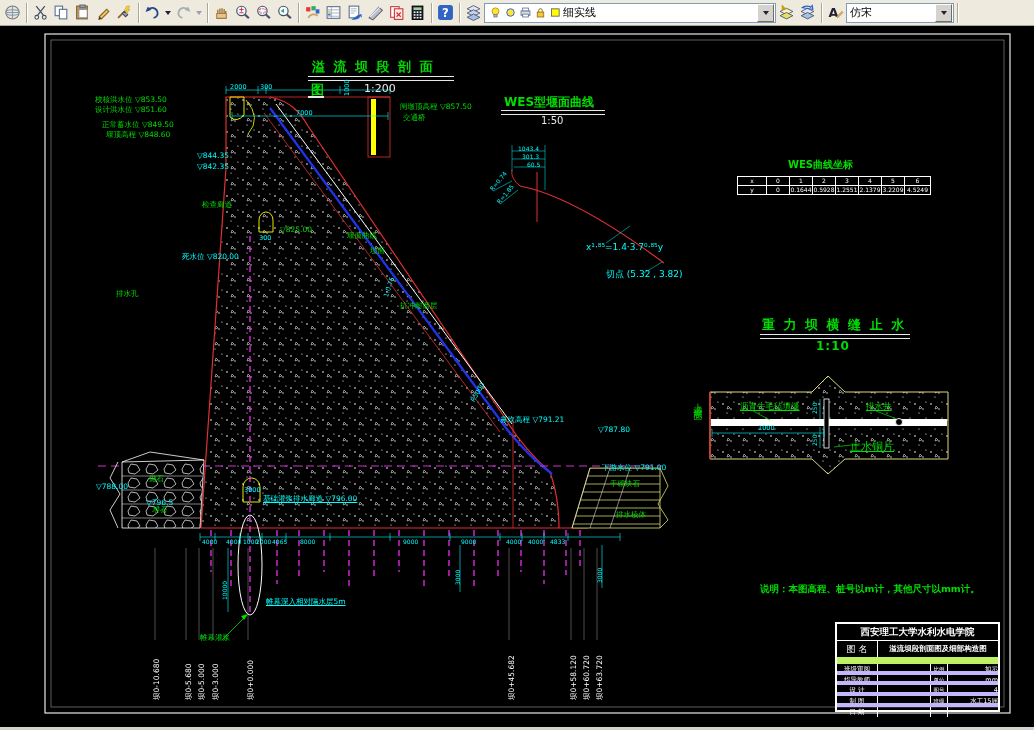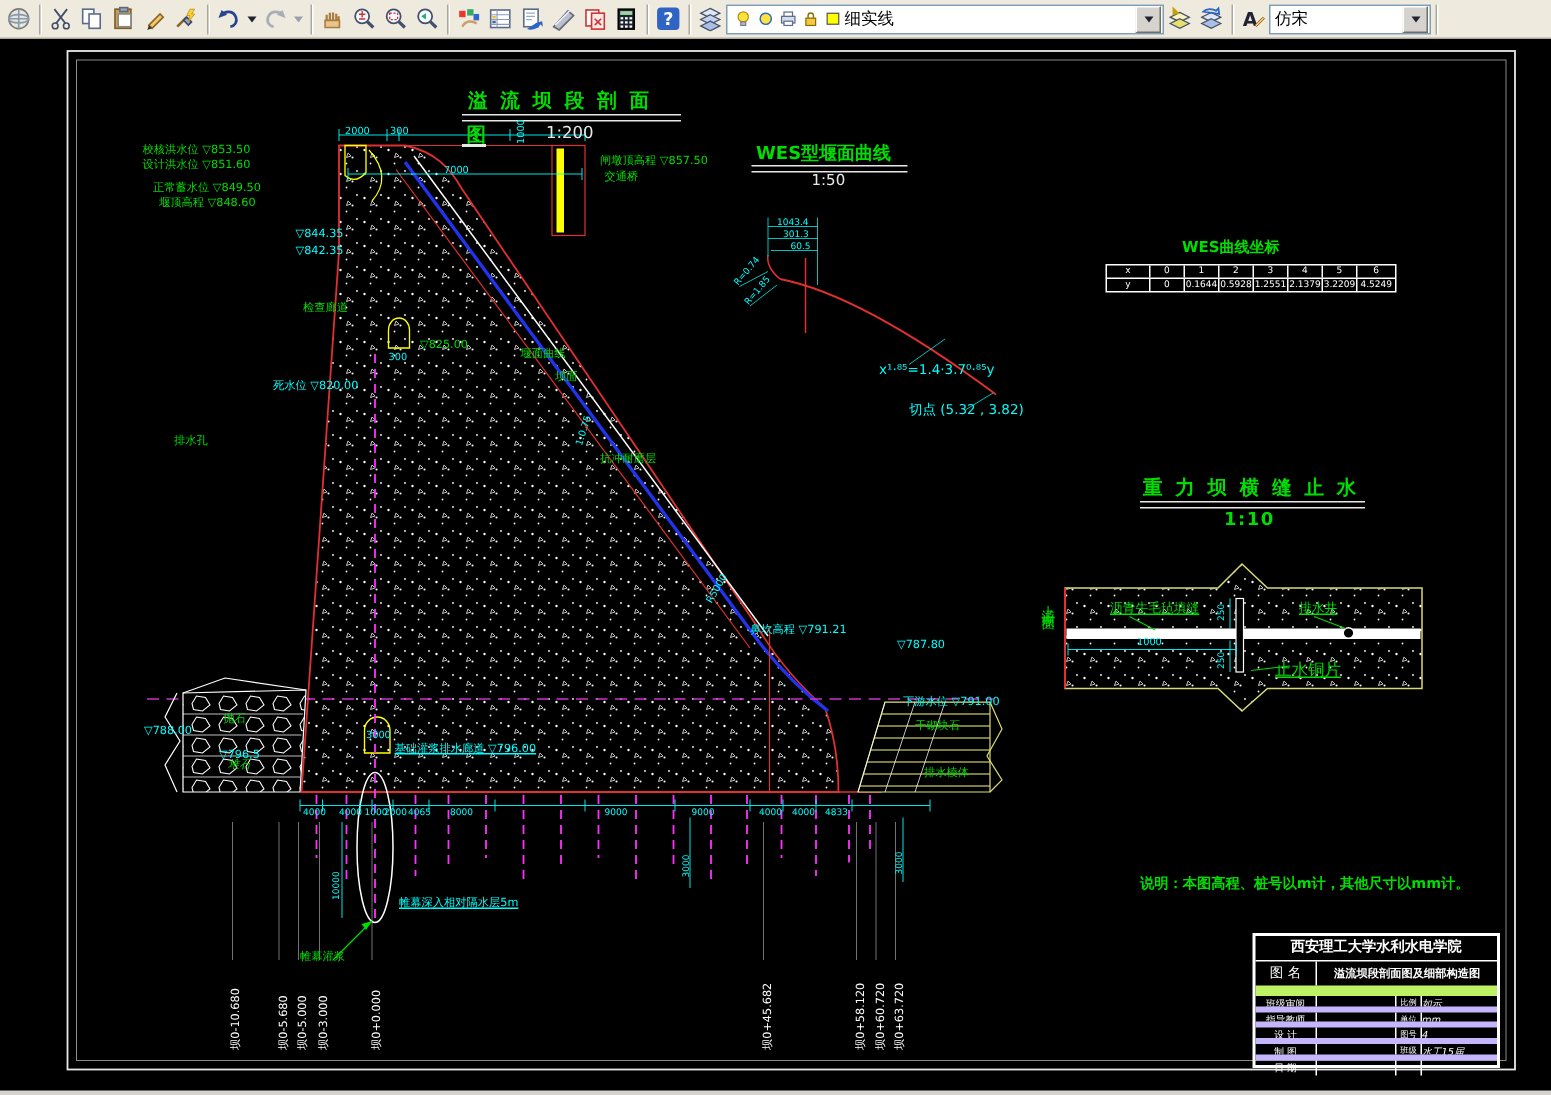--- a/index.html
+++ b/index.html
@@ -49,21 +49,21 @@
   .tb-school{height:16px;line-height:16px;text-align:center;font-size:9.5px;font-weight:bold;
              border-bottom:1px solid #fff;}
   .tb-name{height:16px;display:flex;border-bottom:7px solid #bef264;justify-content:space-between;}
   .tb-name .c1{width:40px;border-right:1px solid #fff;font-size:9px;line-height:16px;text-align:center;}
   .tb-name .c2{flex:1;font-size:7.5px;font-weight:bold;line-height:16px;text-align:center;white-space:nowrap;}
   .tb-row{display:flex;height:10.7px;border-bottom:4px solid #c4b5fd;box-sizing:border-box;}
   .tb-row:last-child{border-bottom:none;}
   .tb-row .a{width:40px;border-right:1px solid #fff;font-size:6.5px;line-height:10px;text-align:center;overflow:hidden;}
   .tb-row .b{width:52px;border-right:1px solid #fff;}
   .tb-row .c{width:16px;border-right:1px solid #fff;font-size:5.5px;line-height:10px;text-align:center;overflow:hidden;}
-  .tb-row .d{flex:1;font-size:6.5px;line-height:10px;text-align:left;overflow:hidden;font-style:italic;}
+  .tb-row .d{flex:1;font-size:6.5px;line-height:10px;text-align:right;overflow:hidden;}
   .note{position:absolute;color:#00dd00;font-size:9.5px;font-weight:bold;white-space:nowrap;z-index:2;}
   .bottom-strip{position:absolute;left:0;bottom:0;width:1034px;height:3px;background:#d6d3ce;z-index:5;}
 </style>
 </head>
 <body>
 
 <div class="screen">
 
   <div class="toolbar">
     <div class="tbtn">

